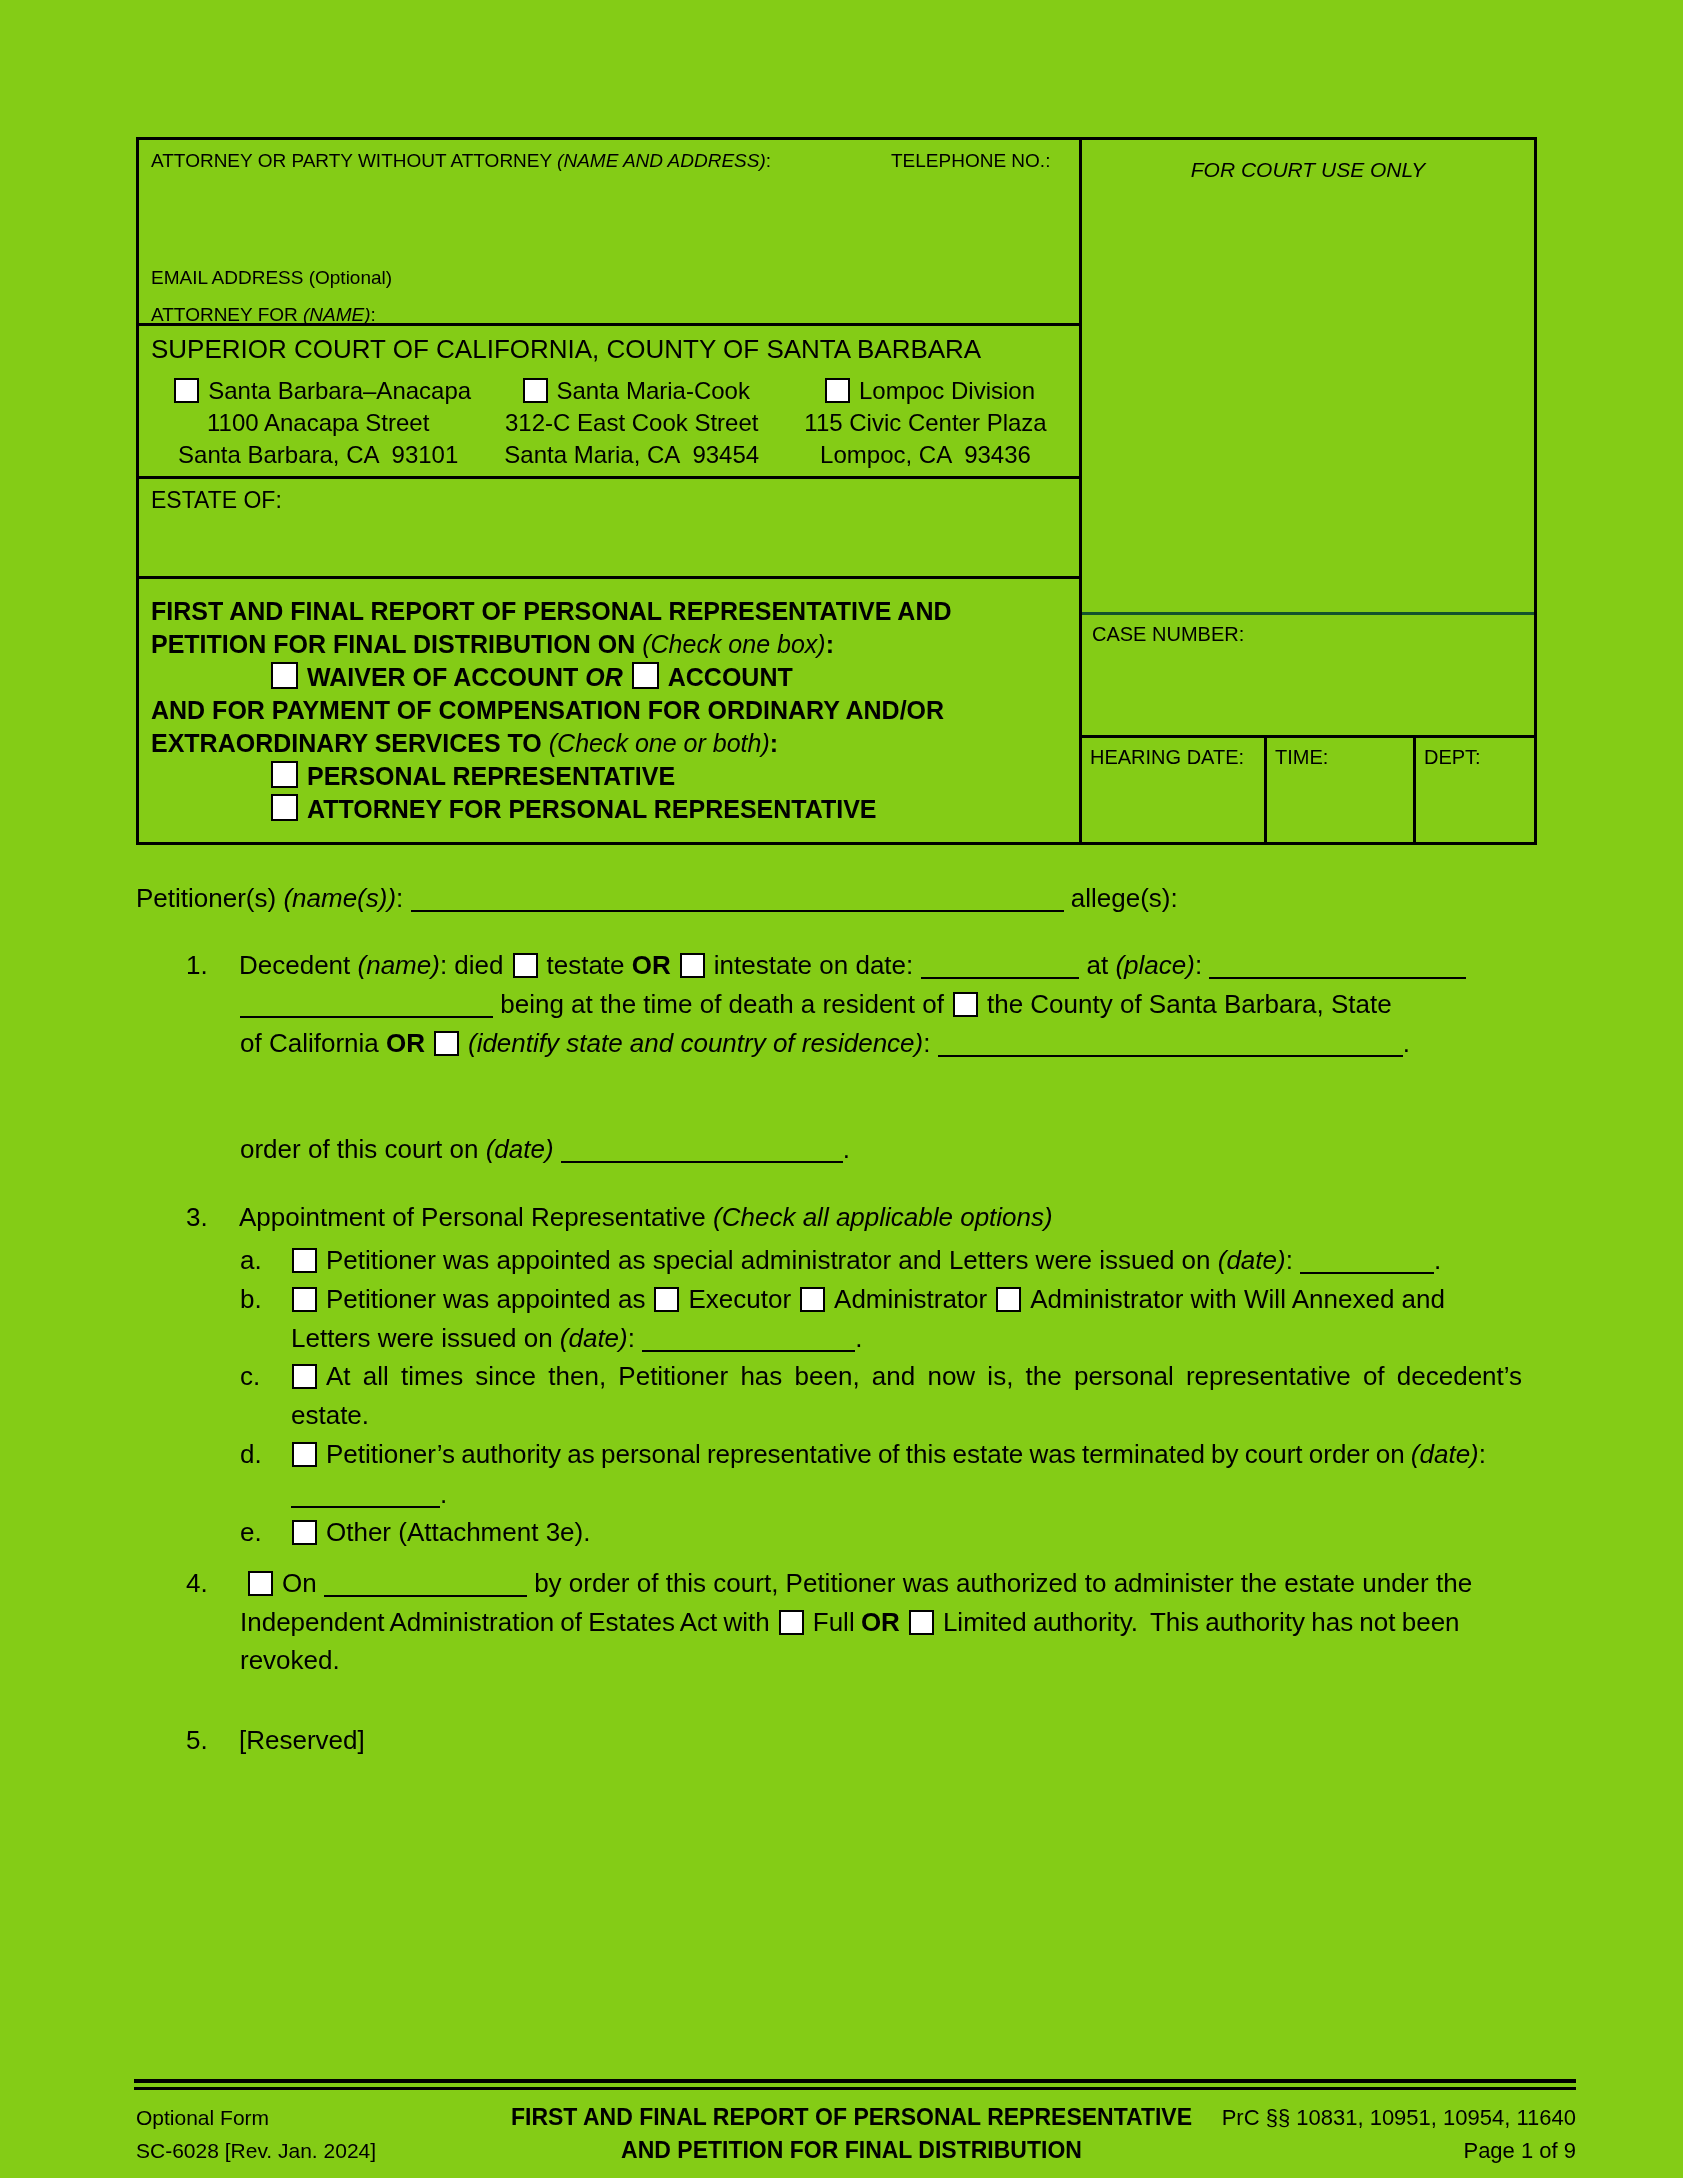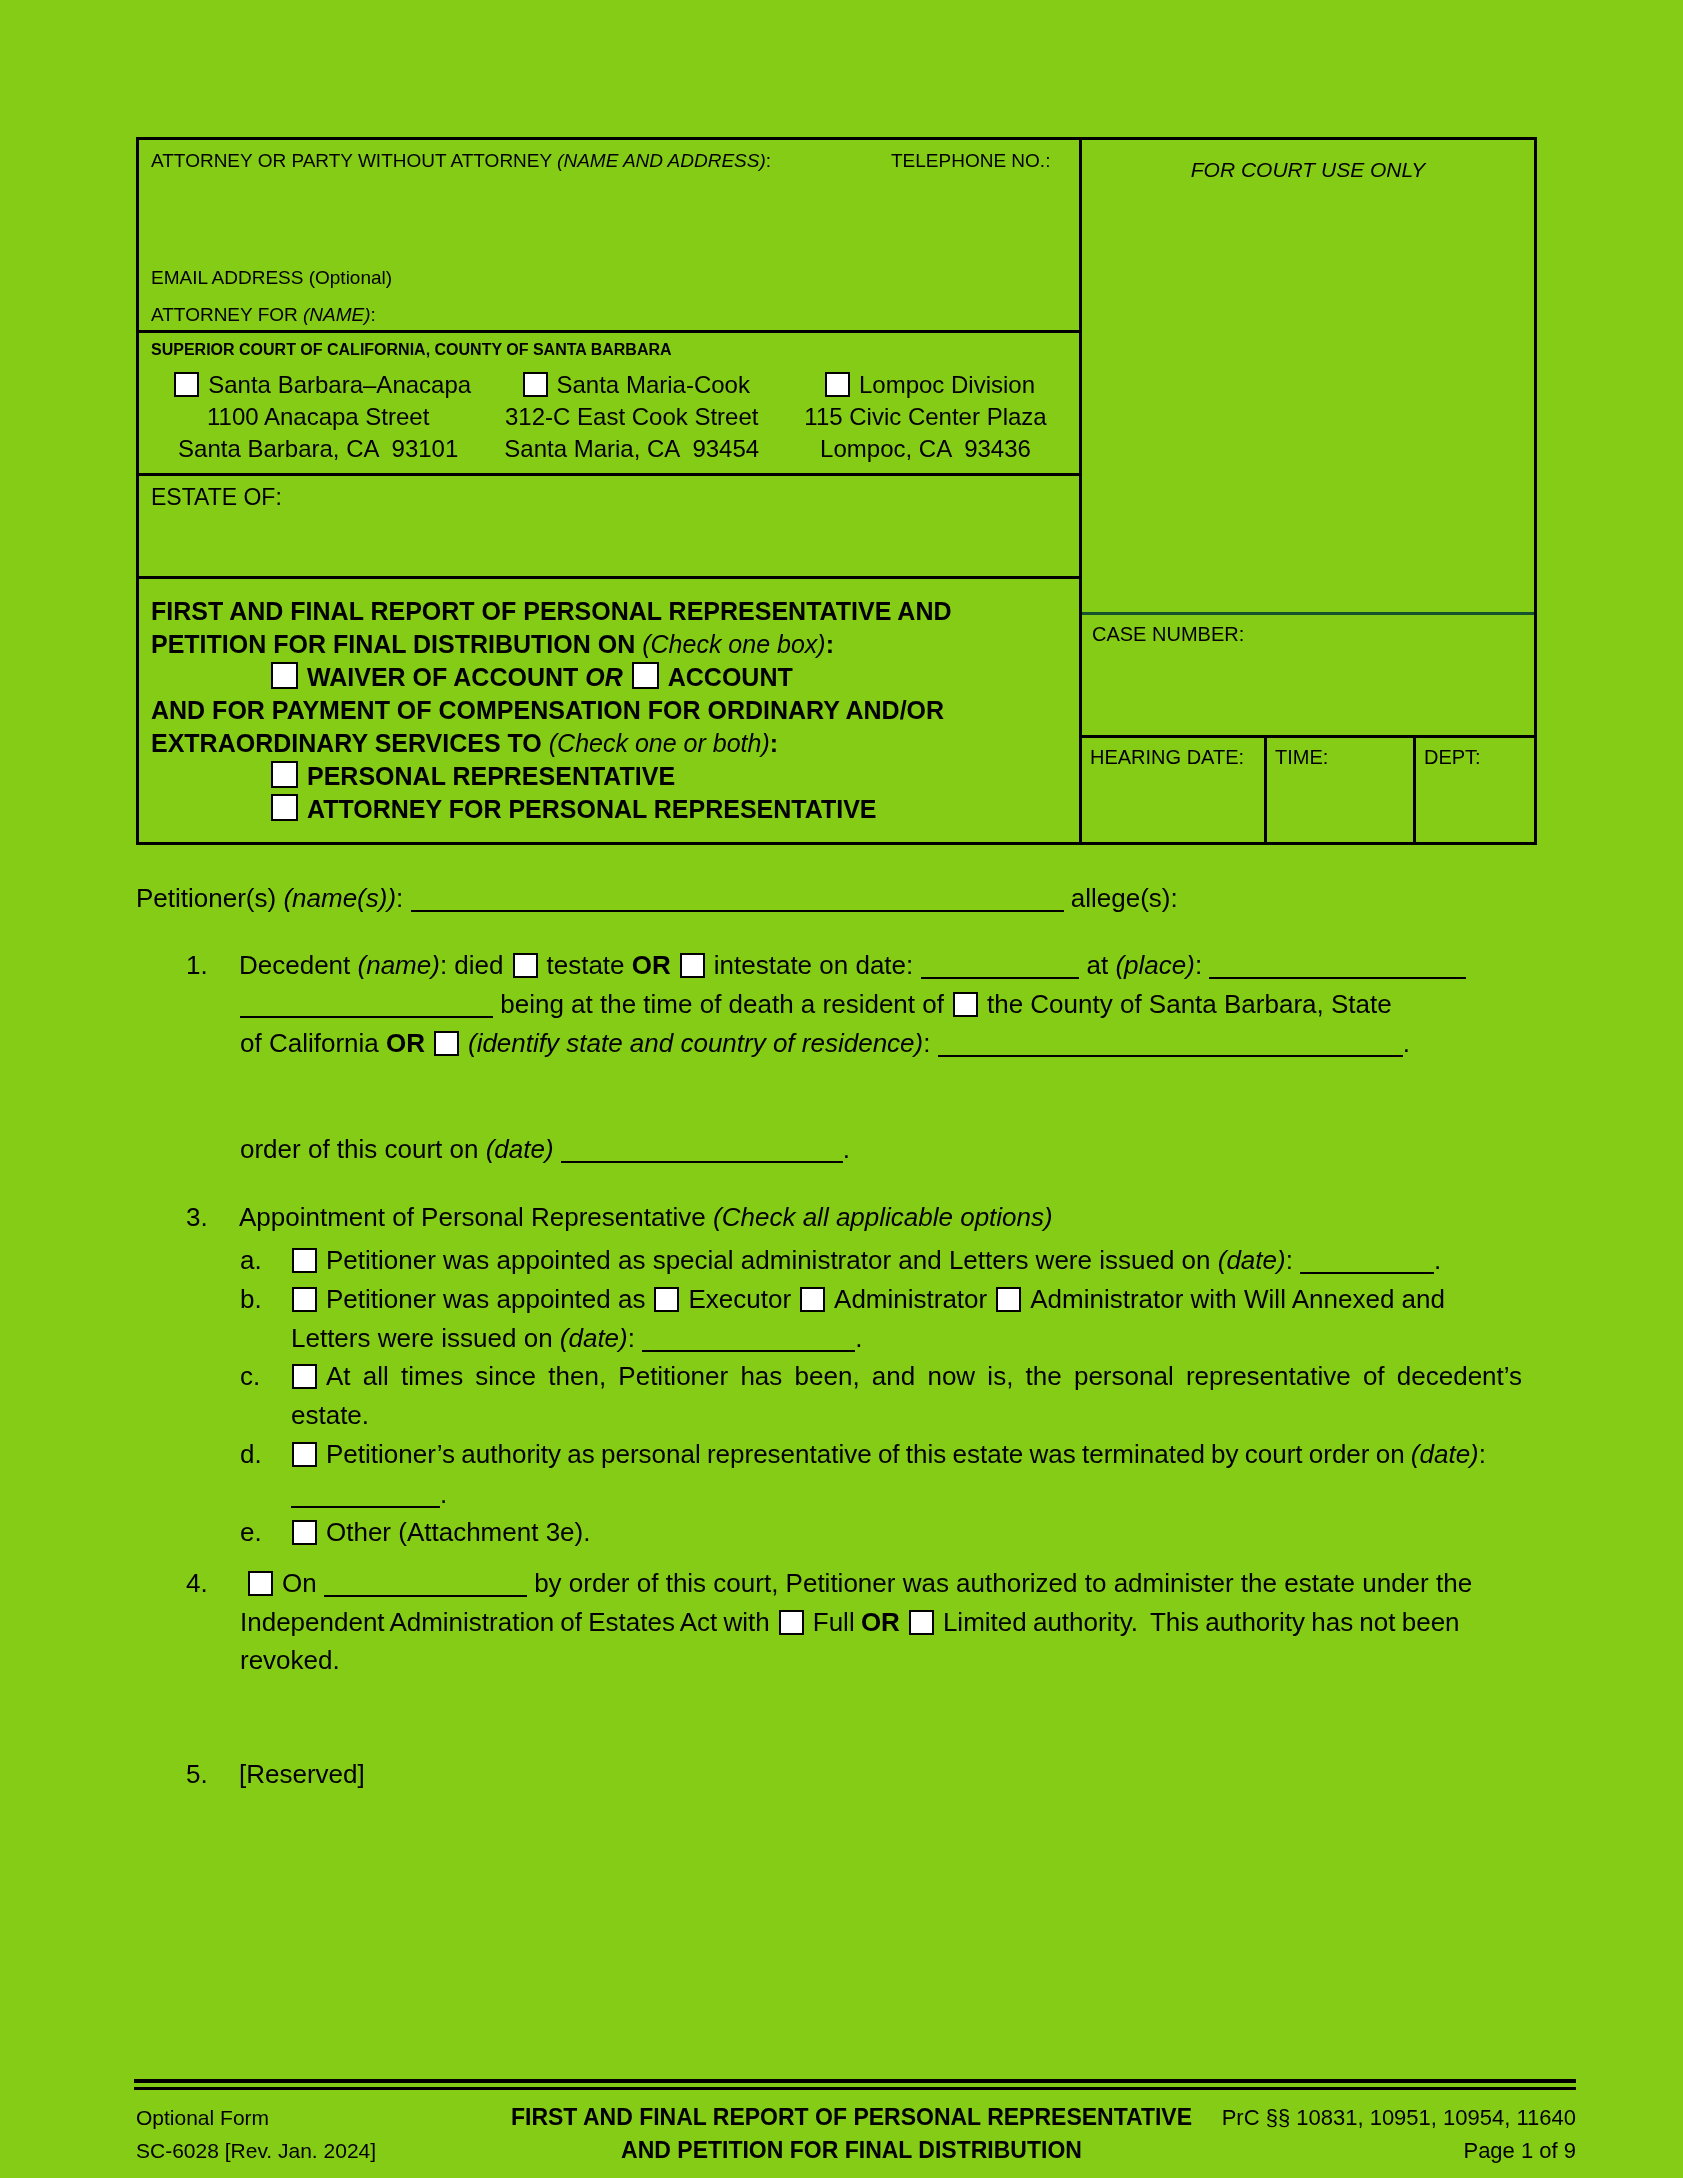--- a/index.html
+++ b/index.html
@@ -13,21 +13,21 @@
   .hdr-left { width:943px; border-right:3px solid #000; box-sizing:border-box;
               display:flex; flex-direction:column; }
   .hdr-right { flex:1; display:flex; flex-direction:column; }
   .abox { height:210px; border-bottom:3px solid #000; box-sizing:border-box;
           position:relative; padding:10px 12px; font-size:19px; }
   .tel  { position:absolute; left:752px; top:10px; }
   .abot1{ position:absolute; left:12px; top:127px; }
   .abot2{ position:absolute; left:12px; top:164px; }
   .cbox { height:153px; border-bottom:3px solid #000; box-sizing:border-box;
           padding:8px 12px; position:relative; }
-  .courtname { font-weight:bold; font-size:16px; }
+  .courtname { font-weight:normal; font-size:26px; }
   .divrow { display:flex; margin-top:10px; }
   .divcol { text-align:center; font-size:24px; line-height:32px; }
   .dc1 { width:327px; margin-left:6px; } .dc2 { width:309px; } .dc3 { width:287px; }
   .ebox { height:112px; border-bottom:3px solid #000; box-sizing:border-box;
           padding:8px 12px; font-size:23px; position:relative; }
   .tbox { flex:1; padding:16px 12px; font-weight:bold; font-size:25px; line-height:33px; }
   .tbox .nb { font-weight:normal; font-style:italic; }
   .tbox .bi { font-style:italic; }
   .ind { padding-left:111px; }
   .fcu { height:475px; border-bottom:3px solid #14532d; box-sizing:border-box;
@@ -160,21 +160,21 @@
   <div class="bl pl2" style="top:1359px;word-spacing:5px;"><span class="sub" data-bind="body.item3.c_letter">c.</span><span class="cb"></span><span data-bind="body.item3.c_text">At all times since then, Petitioner has been, and now is, the personal representative of decedent’s</span></div>
   <div class="bl pl3" style="top:1398px;"><span data-bind="body.item3.c_l2">estate.</span></div>
   <div class="bl pl2" style="top:1437px;word-spacing:-1px;"><span class="sub" data-bind="body.item3.d_letter">d.</span><span class="cb"></span><span data-bind="body.item3.d_text">Petitioner’s authority as personal representative of this estate was terminated by court order on </span><span class="i" data-bind="body.item3.d_italic">(date)</span><span data-bind="body.item3.d_colon">:</span></div>
   <div class="bl pl3" style="top:1477px;"><span class="ul" style="width:149px;"></span><span data-bind="body.item3.period">.</span></div>
   <div class="bl pl2" style="top:1515px;"><span class="sub" data-bind="body.item3.e_letter">e.</span><span class="cb"></span><span data-bind="body.item3.e_text">Other (Attachment 3e).</span></div>
 
   <div class="bl pl1" style="top:1566px;"><span class="num" data-bind="body.item4.num">4.</span><span class="cb"></span><span data-bind="body.item4.f1">On </span><span class="ul" style="width:203px;"></span><span data-bind="body.item4.f2"> by order of this court, Petitioner was authorized to administer the estate under the</span></div>
   <div class="bl pl2" style="top:1605px;word-spacing:-1px;"><span data-bind="body.item4.l2a">Independent Administration of Estates Act with</span><span class="cb"></span><span data-bind="body.item4.full">Full </span><span class="b" data-bind="body.item4.or">OR</span><span class="cb"></span><span data-bind="body.item4.limited">Limited authority.  This authority has not been</span></div>
   <div class="bl pl2" style="top:1643px;"><span data-bind="body.item4.l3">revoked.</span></div>
 
-  <div class="bl pl1" style="top:1723px;margin-top:34px;"><span class="num" data-bind="body.item5.num">5.</span><span data-bind="body.item5.text">[Reserved]</span></div>
+  <div class="bl pl1" style="top:1723px;"><span class="num" data-bind="body.item5.num">5.</span><span data-bind="body.item5.text">[Reserved]</span></div>
 
   <div class="frule"></div>
   <div class="fleft">
     <div data-bind="footer.left1">Optional Form</div>
     <div data-bind="footer.left2">SC-6028 [Rev. Jan. 2024]</div>
   </div>
   <div class="fcenter">
     <div data-bind="footer.center1">FIRST AND FINAL REPORT OF PERSONAL REPRESENTATIVE</div>
     <div data-bind="footer.center2">AND PETITION FOR FINAL DISTRIBUTION</div>
   </div>

